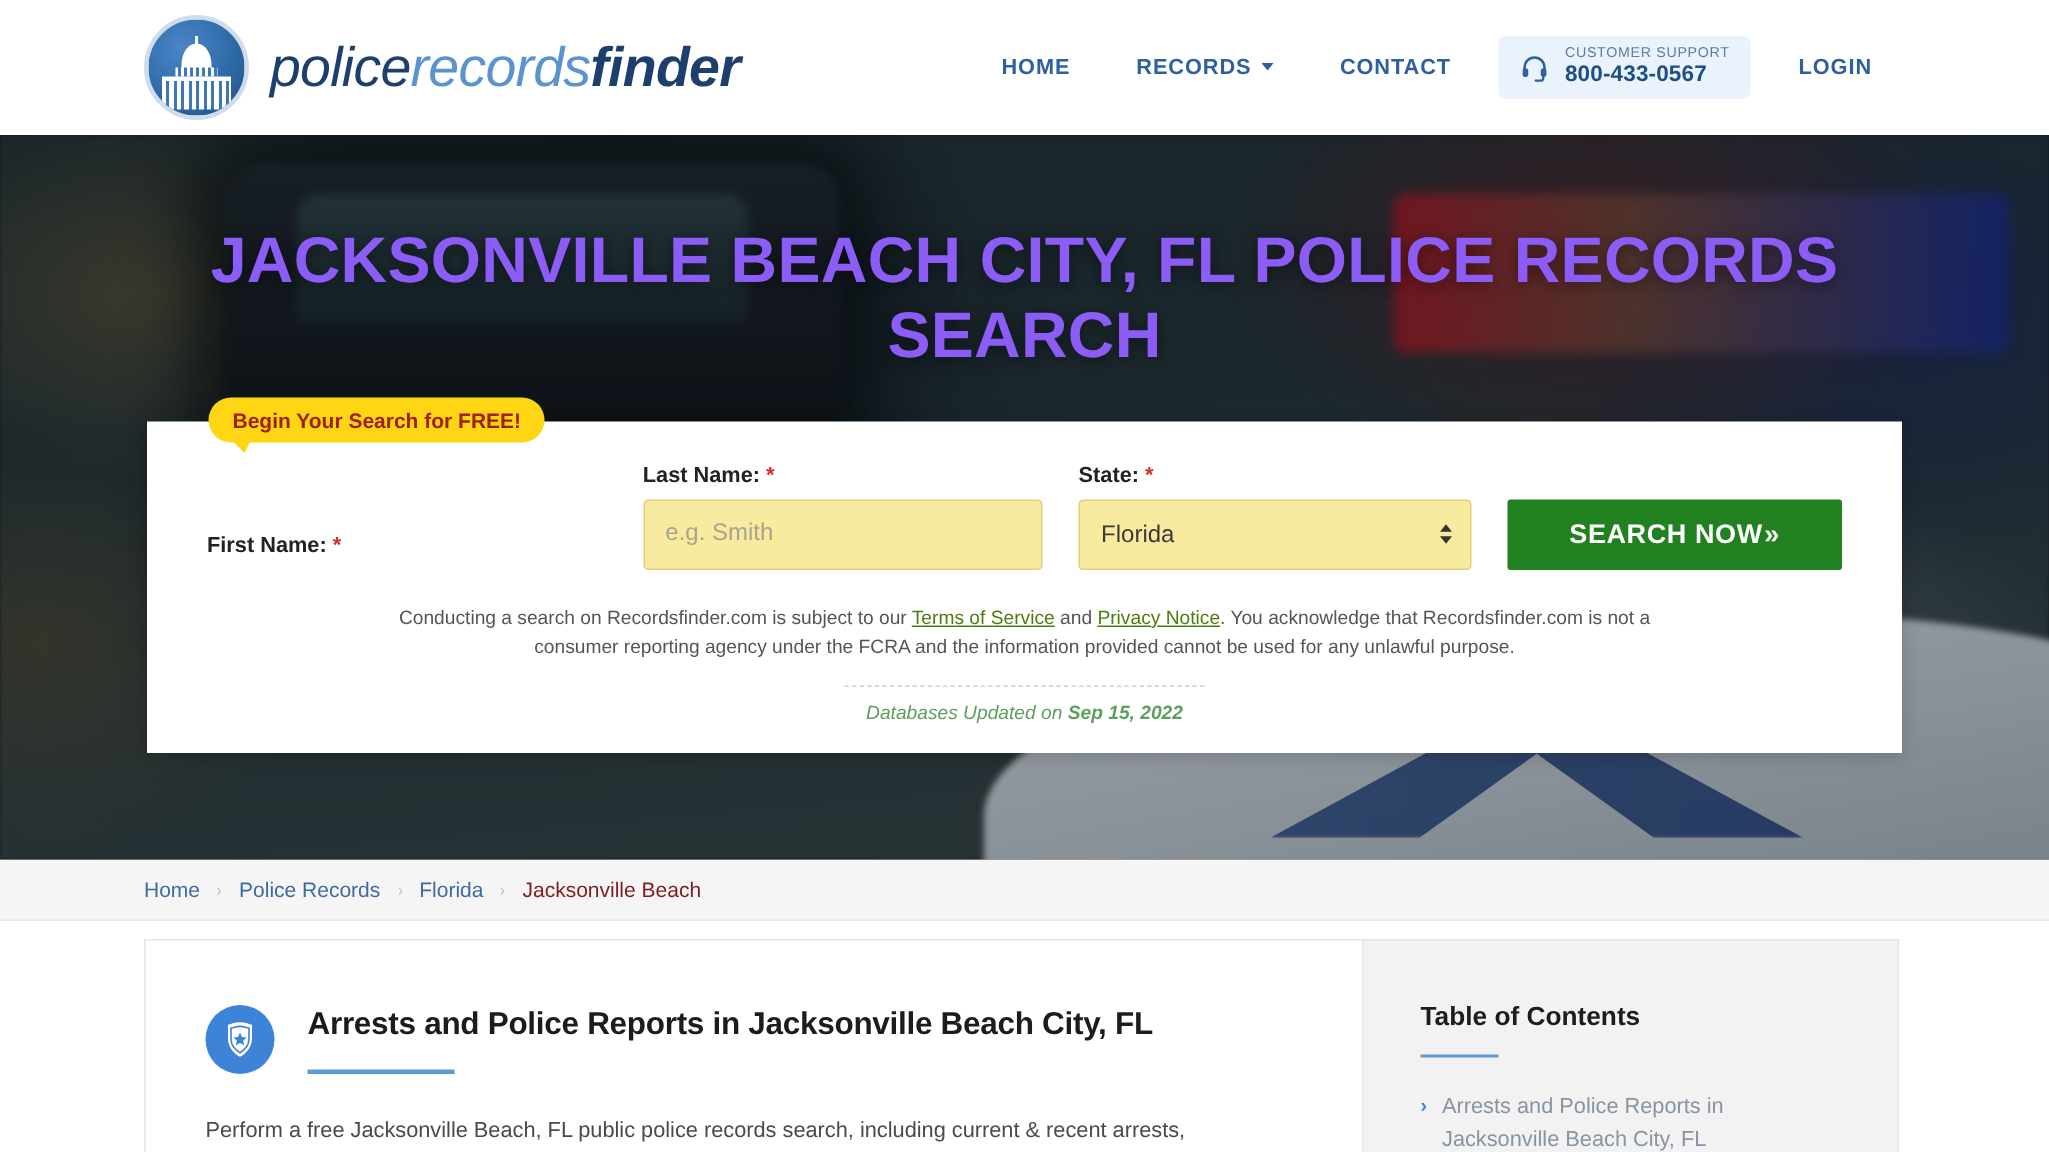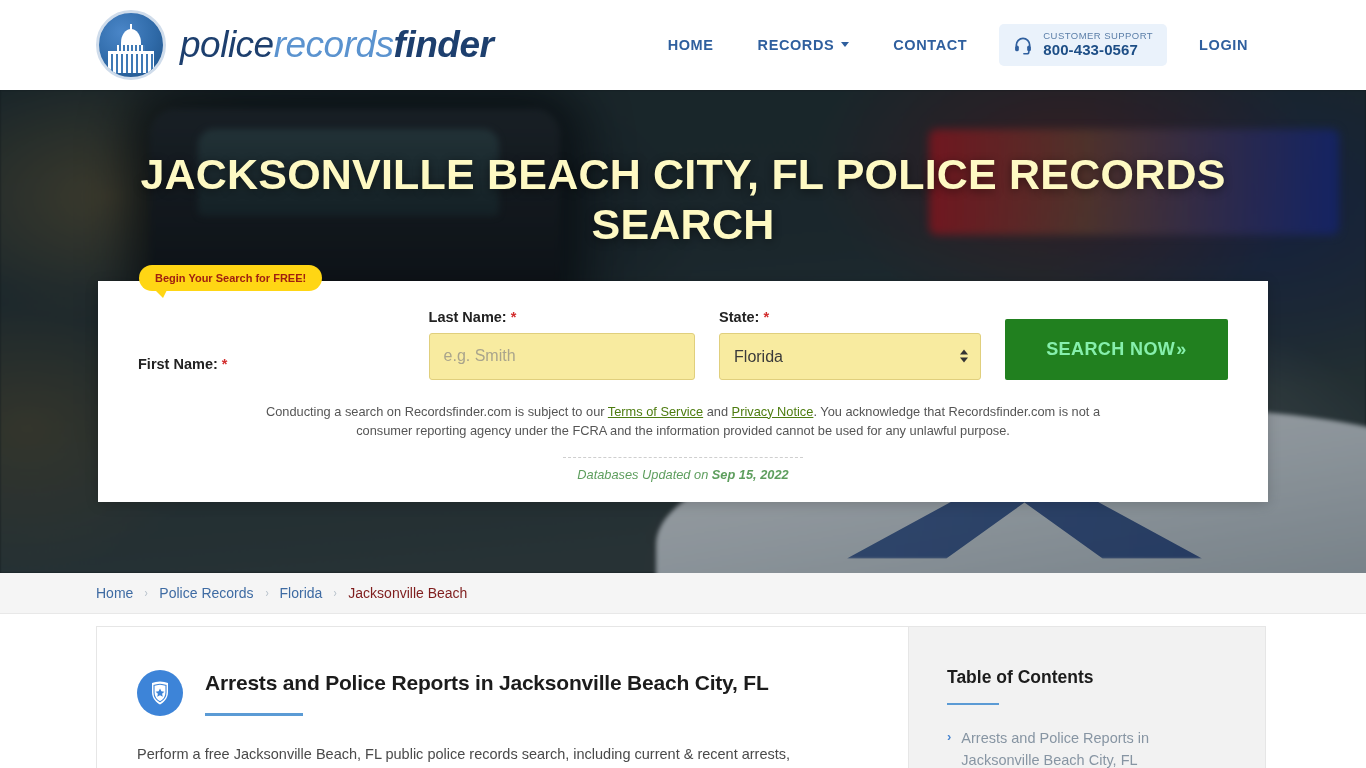--- a/index.html
+++ b/index.html
@@ -125,40 +125,40 @@
   }
   .hb-lightbar {
     position: absolute; left: 68%; top: 8%; width: 30%; height: 22%;
     background: linear-gradient(90deg, rgba(190,24,34,0.85) 0%, rgba(150,90,60,0.6) 38%, rgba(26,46,150,0.88) 100%);
     border-radius: 8px; filter: blur(4px);
   }
   .hero-overlay { position: absolute; inset: 0; background: rgba(10,18,24,0.36); }
 
   .hero-title {
     position: relative; z-index: 3;
-    color: #fef9c3; font-weight: 700; font-size: 43px;
+    color: #8b5cf6; font-weight: 700; font-size: 43px;
     line-height: 1.16; text-align: center;
     letter-spacing: 0.2px;
     padding-top: 60px;
     text-shadow: 0 2px 10px rgba(0,0,0,0.45);
     max-width: 1180px; margin: 0 auto;
     font-stretch: condensed;
   }
 
   
   .search-card {
     position: relative; z-index: 4;
     width: 1170px; margin: 31px auto 0;
     background: #ffffff; padding: 28px 40px 20px;
     box-shadow: 0 2px 12px rgba(0,0,0,0.18);
   }
   .free-badge {
     position: absolute; top: -16px; left: 41px;
     background: #ffd614; color: #a02010;
-    font-size: 11px; font-weight: 700;
+    font-size: 14px; font-weight: 700;
     padding: 7px 16px; border-radius: 18px; white-space: nowrap;
   }
   .free-badge::after {
     content: ""; position: absolute; left: 16px; bottom: -7px;
     width: 0; height: 0;
     border-left: 8px solid transparent; border-right: 4px solid transparent;
     border-top: 8px solid #ffd614;
   }
   .form-row { display: flex; align-items: flex-end; gap: 24px; }
   .field { display: flex; flex-direction: column; }
@@ -177,21 +177,21 @@
   .select-wrap { position: relative; }
   .select-input { appearance: none; -webkit-appearance: none; padding-right: 34px; }
   .spin {
     position: absolute; right: 13px; top: 50%; transform: translateY(-50%);
     display: flex; flex-direction: column; gap: 3px; pointer-events: none;
   }
   .spin i { width: 0; height: 0; border-left: 4px solid transparent; border-right: 4px solid transparent; display: block; }
   .spin i.up { border-bottom: 5px solid #333; }
   .spin i.dn { border-top: 5px solid #333; }
   .search-btn {
-    height: 61px; width: 232px; background: #21801f; color: #86efac;
+    height: 47px; width: 232px; background: #21801f; color: #ffffff;
     border: none; border-radius: 2px; font-size: 18px; font-weight: 700;
     letter-spacing: 0.4px; cursor: pointer;
     font-family: "Liberation Sans", sans-serif;
     display: flex; align-items: center; justify-content: center; gap: 1px;
   }
   .disclaimer {
     text-align: center; color: #555; font-size: 12.8px; line-height: 1.5;
     margin: 22px auto 0; max-width: 860px;
   }
   .disclaimer a { color: #4d7c0f; text-decoration: underline; }

